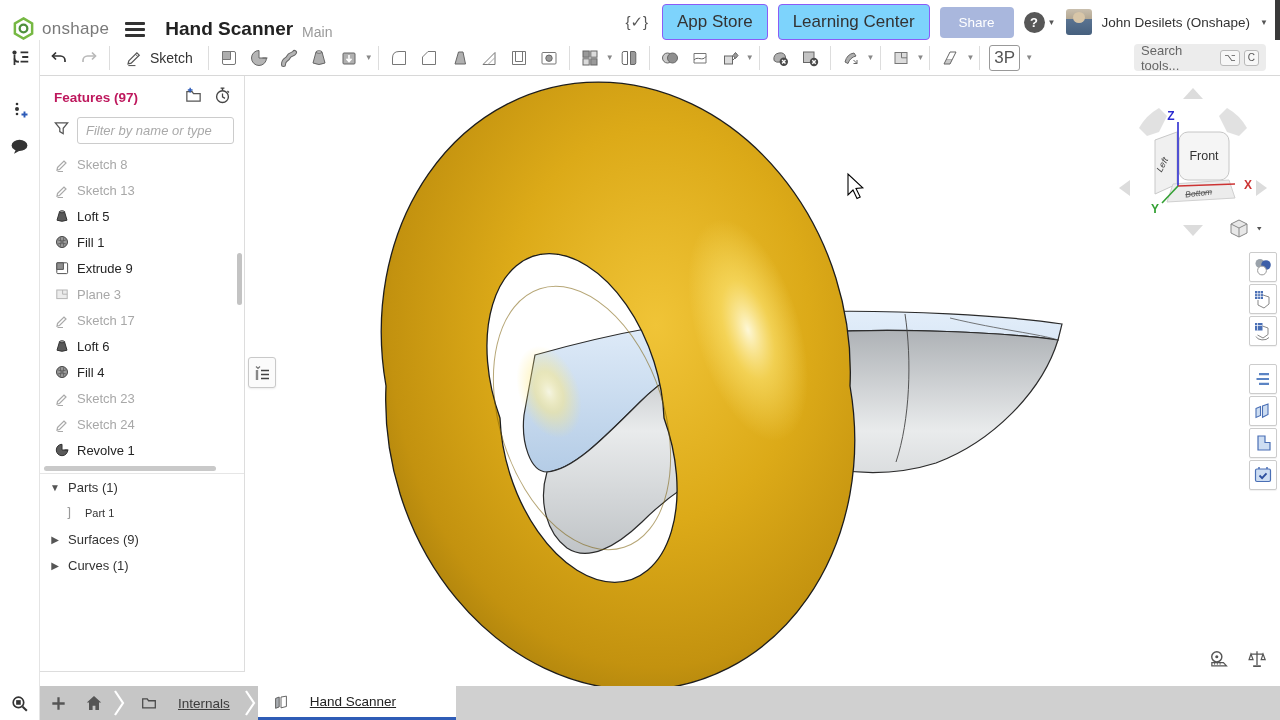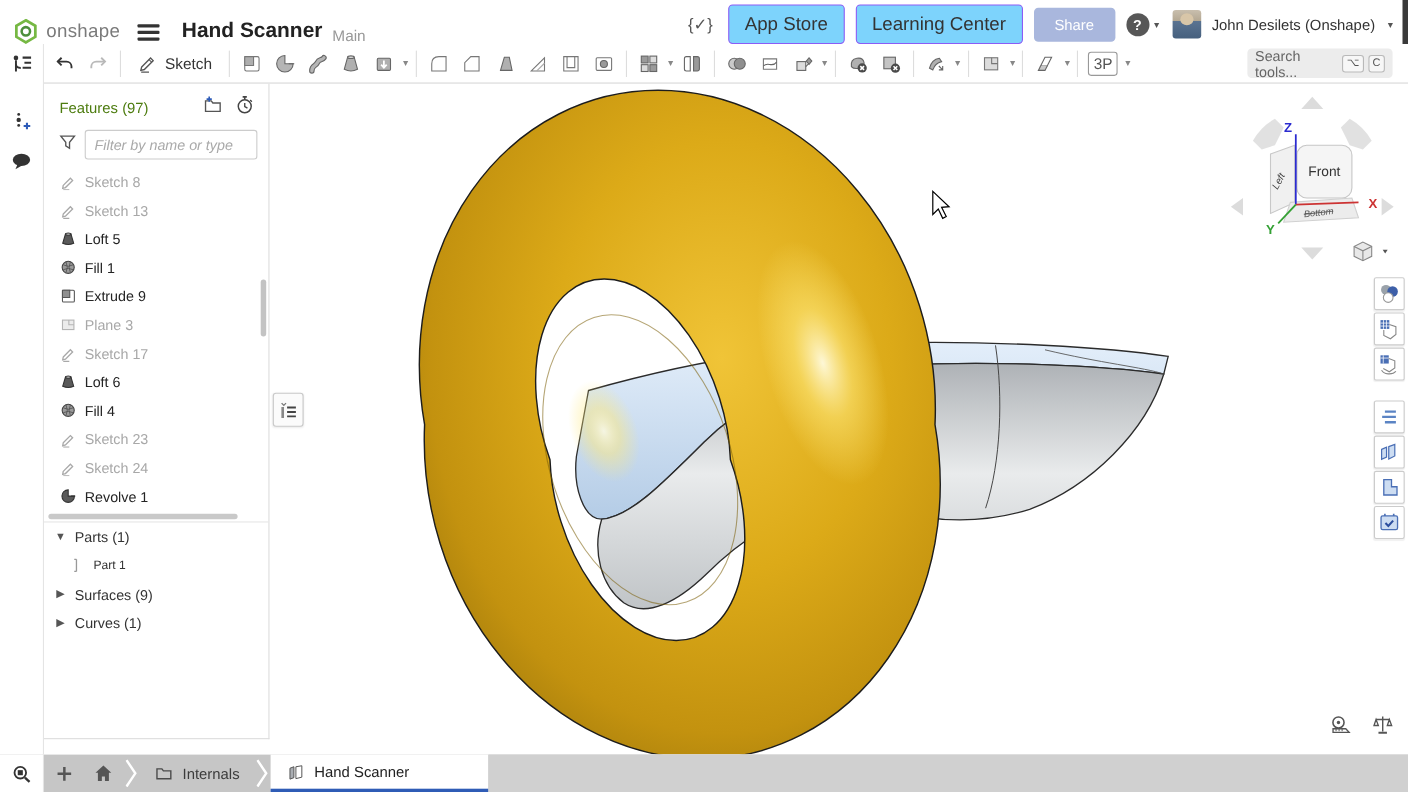--- a/index.html
+++ b/index.html
@@ -28,36 +28,36 @@
   .edge-sliver { position:absolute; right:0; top:0; width:5px; height:40px; background:#3a3a3a; }
 
   
   .toolbar { position:absolute; top:40px; left:40px; right:0; height:36px; background:#fff; border-bottom:1px solid #d8d8d8; display:flex; align-items:center; padding:0 4px; z-index:30; }
   .tool-ic { min-width:30px; height:28px; display:flex; align-items:center; justify-content:center; border-radius:3px; cursor:pointer; }
   .tool-caret { font-size:8px; color:#888; margin-left:1px; cursor:pointer; }
   .tb-divider { width:1px; height:24px; background:#ddd; margin:0 5px; flex:none; }
   .sketch-btn { display:flex; align-items:center; gap:6px; padding:0 10px; height:28px; cursor:pointer; }
   .sketch-btn span.lbl { font-size:14px; color:#333; }
   .threep { display:flex; align-items:center; gap:4px; margin:0 4px; }
-  .threep .box { border:1px solid #999; border-radius:3px; font-size:14px; color:#555; padding:2px 4px; }
+  .threep .box { border:1px solid #999; border-radius:3px; font-size:17px; color:#555; padding:2px 4px; }
   .search-tools { margin-left:auto; margin-right:10px; width:132px; height:27px; background:#ececec; border-radius:4px; display:flex; align-items:center; padding:0 7px; gap:4px; }
   .search-tools .txt { font-size:13px; color:#666; flex:1; }
   .kbd { border:1px solid #b9b9b9; background:#f7f7f7; border-radius:3px; font-size:10px; color:#555; padding:1px 3px; line-height:12px; }
 
   
   .left-strip { position:absolute; top:40px; left:0; bottom:34px; width:40px; background:#fff; border-right:1px solid #e4e4e4; z-index:35; display:flex; flex-direction:column; align-items:center; }
   .strip-ic { width:30px; height:30px; display:flex; align-items:center; justify-content:center; cursor:pointer; }
   .strip-ic.tree { margin-top:4px; }
   .strip-ic.insert { margin-top:22px; }
   .strip-ic.comment { margin-top:6px; }
 
   
   .features-panel { position:absolute; left:40px; top:76px; width:205px; height:596px; background:#fff; border-right:1px solid #ddd; border-bottom:1px solid #ddd; z-index:20; display:flex; flex-direction:column; }
   .fp-header { display:flex; align-items:center; padding:10px 12px 4px 14px; }
-  .fp-title { font-size:13.5px; font-weight:normal; color:#4d7c0f; flex:1; }
+  .fp-title { font-size:13.5px; font-weight:bold; color:#be185d; flex:1; }
   .fp-hicons { display:flex; gap:10px; }
   .fp-filter { display:flex; align-items:center; gap:6px; padding:4px 10px 2px 12px; }
   .fp-filter input { flex:1; height:27px; border:1px solid #ccc; border-radius:3px; font-style:italic; font-size:13px; color:#555; padding:0 8px; font-family:inherit; min-width:0; }
   .fp-filter input::placeholder { color:#a9a9a9; }
   .feat-list { position:relative; margin-top:5px; height:314px; overflow:hidden;text-align:center; }
   .feat-row { height:26px; display:flex; align-items:center; gap:7px; padding-left:14px; font-size:13px; cursor:pointer; }
   .feat-row.suppressed { color:#a8a8a8; }
   .feat-row.normal { color:#242424; }
   .vthumb { position:absolute; right:2px; top:102px; width:5px; height:52px; background:#c3c3c3; border-radius:3px; }
   .hscroll { height:8px; position:relative; }
@@ -76,21 +76,21 @@
   .rb-btn { width:28px; height:30px; background:#fff; border:1px solid #ccc; margin-bottom:2px; border-radius:2px; display:flex; align-items:center; justify-content:center; cursor:pointer; box-shadow:0 1px 1px rgba(0,0,0,.06); }
   .rb-gap { height:16px; }
   .vp-status { position:absolute; right:12px; bottom:16px; display:flex; gap:16px; }
   .vp-status .st-ic { width:22px; height:22px; display:flex; align-items:center; justify-content:center; cursor:pointer; }
 
   
   .tabbar { position:absolute; left:0; right:0; bottom:0; height:34px; display:flex; align-items:stretch; background:#c6c6c6; z-index:40; }
   .tb-searchcell { width:40px; background:#fff; display:flex; align-items:center; justify-content:center; border-right:1px solid #e4e4e4; cursor:pointer; }
   .tb-btn { width:36px; display:flex; align-items:center; justify-content:center; cursor:pointer; }
   .chev-sep { width:14px; display:flex; align-items:center; justify-content:center; }
-  .tab { display:flex; align-items:center; gap:8px; padding:0 14px; font-size:13.5px; color:#3c3c3c; cursor:pointer; }
+  .tab { display:flex; align-items:center; gap:20px; padding:0 14px; font-size:13.5px; color:#3c3c3c; cursor:pointer;text-decoration:underline; }
   .tab.active { background:#fff; color:#222; border-bottom:3px solid #2f5cb6; width:198px; }
   .tab-fill { flex:1; background:#d0d0d0; }
 </style>
 </head>
 <body>
 
 <header class="topbar">
   <div class="logo">
     <svg width="23" height="23" viewBox="0 0 24 24">
       <path d="M12 1.5 L21 6.8 V17.2 L12 22.5 L3 17.2 V6.8 Z" fill="none" stroke="#76b843" stroke-width="2.6"></path>

